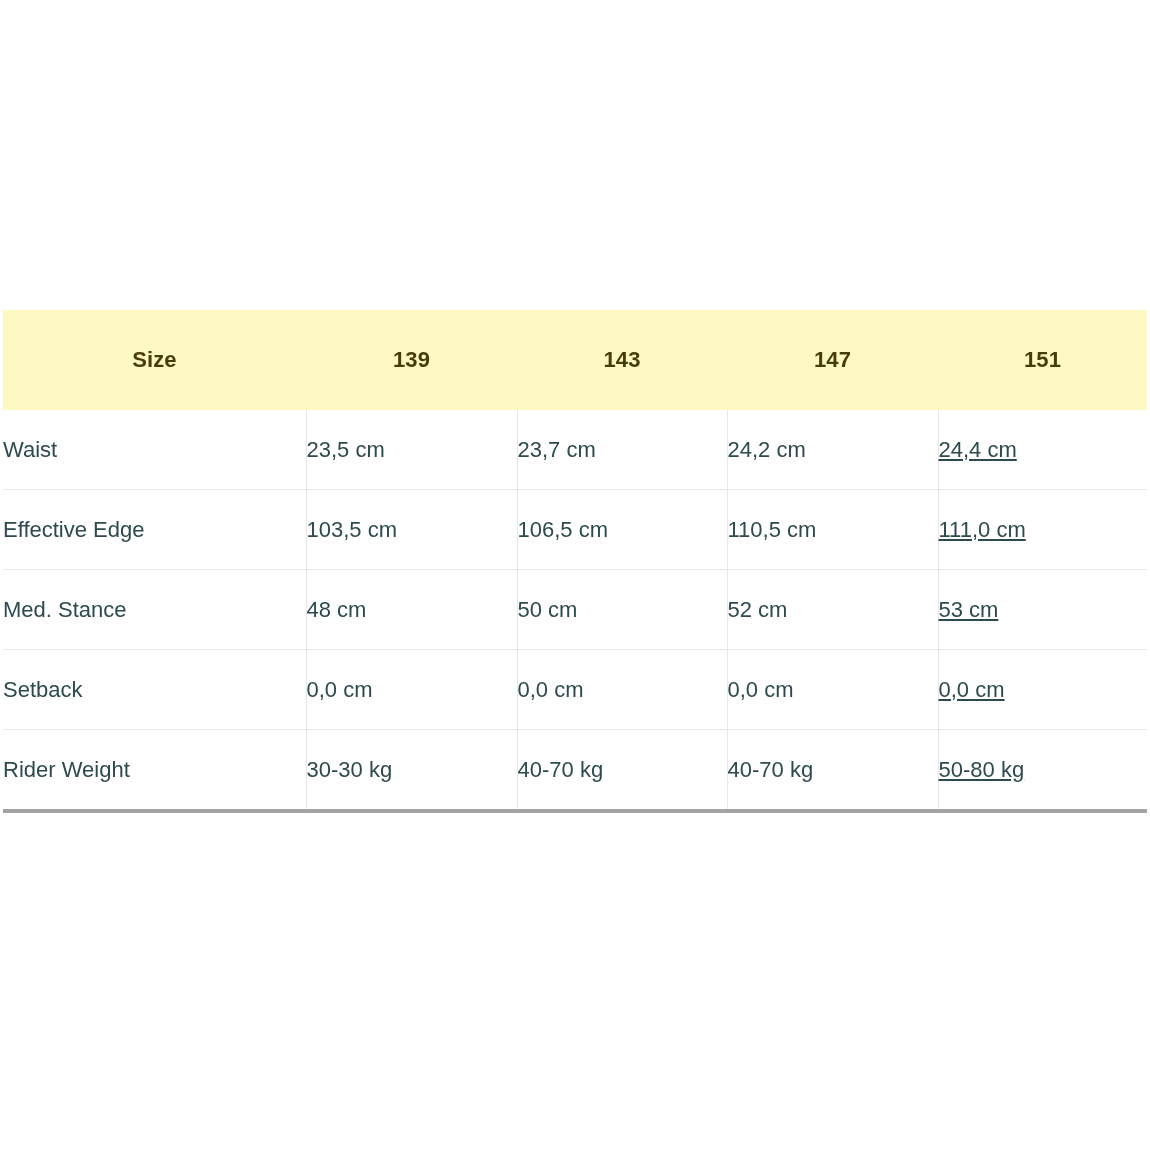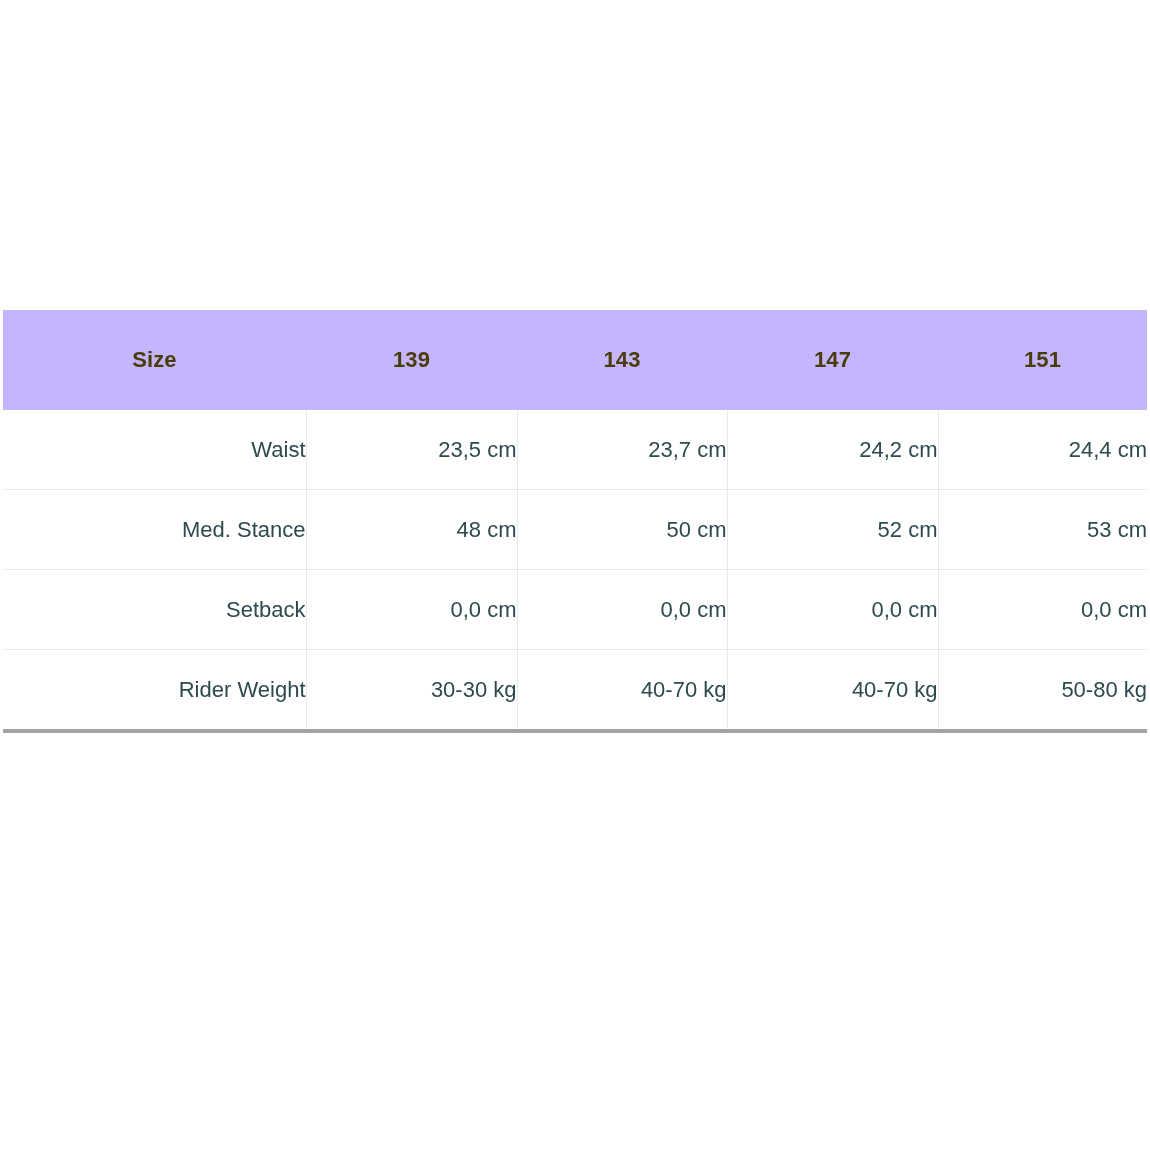--- a/index.html
+++ b/index.html
@@ -22,51 +22,52 @@
   }
 
   table.spec-table {
     width: 1144px;
     border-collapse: collapse;
     table-layout: fixed;
   }
 
   
   table.spec-table thead tr {
-    background: #c4b5fd;
+    background: #fef9c3;
   }
   table.spec-table thead th {
     height: 100px;
     border: none;
     text-align: center;
     vertical-align: middle;
     font-size: 22px;
     font-weight: bold;
     color: #4a3c0a;
     letter-spacing: 0.1px;
     padding: 0;
   }
 
   
   table.spec-table tbody td {
     height: 79px;
     border: 1px solid #e8e8e8;
     border-left: none;
     border-right: 1px solid #e8e8e8;
-    text-align: right;
+    text-align: left;
     vertical-align: middle;
     font-size: 22px;
     font-weight: normal;
     color: #2d4a4f;
     padding: 0;
     background: #ffffff;
     margin-top: 6px;
   }
   table.spec-table tbody td:last-child {
     border-right: none;
+    text-decoration: underline;
   }
   table.spec-table tbody tr:first-child td {
     border-top: none;
   }
   table.spec-table tbody tr:last-child td {
     border-bottom: 4px solid #a3a3a3;
   }
 
   
   col.c-label { width: 303px; }
@@ -100,20 +101,27 @@
 
     <tbody>
       <tr>
         <td>Waist</td>
         <td>23,5 cm</td>
         <td>23,7 cm</td>
         <td>24,2 cm</td>
         <td>24,4 cm</td>
       </tr>
       <tr>
+        <td>Effective Edge</td>
+        <td>103,5 cm</td>
+        <td>106,5 cm</td>
+        <td>110,5 cm</td>
+        <td>111,0 cm</td>
+      </tr>
+      <tr>
         <td>Med. Stance</td>
         <td>48 cm</td>
         <td>50 cm</td>
         <td>52 cm</td>
         <td>53 cm</td>
       </tr>
       <tr>
         <td>Setback</td>
         <td>0,0 cm</td>
         <td>0,0 cm</td>

